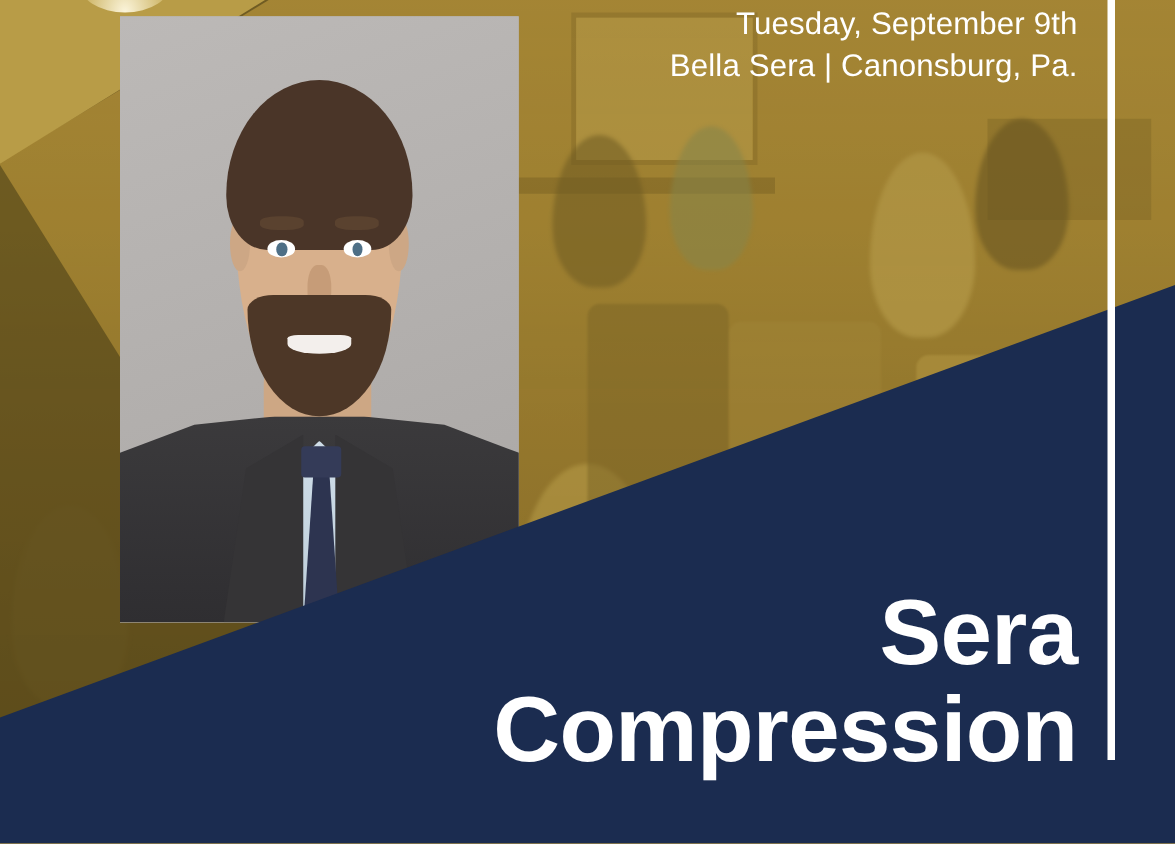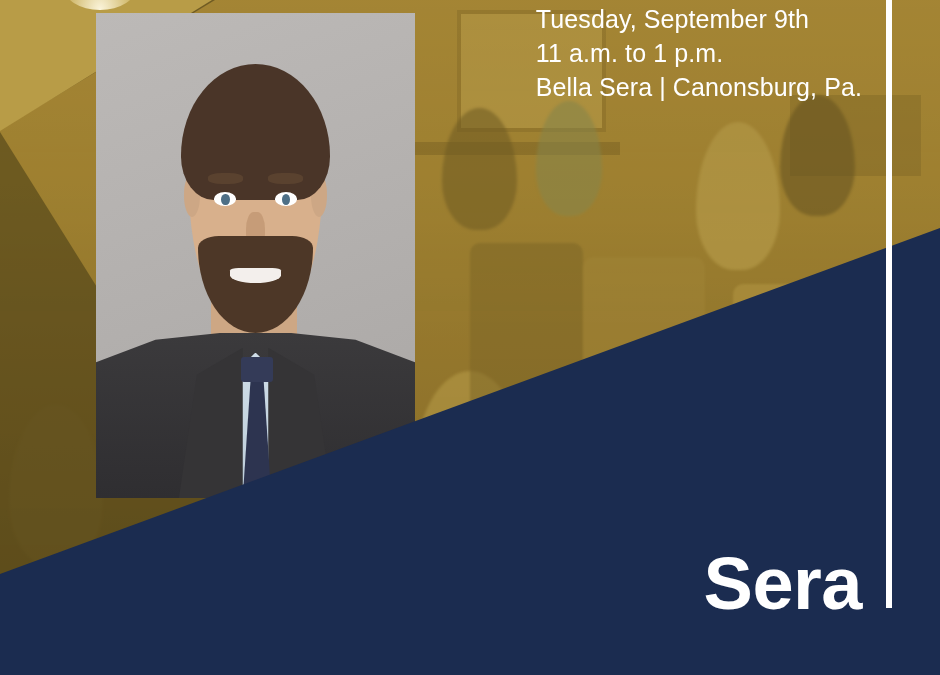--- a/index.html
+++ b/index.html
@@ -266,20 +266,21 @@
     background: radial-gradient(ellipse at 50% 100%,
                 rgba(255, 250, 228, 0.95) 0%,
                 rgba(232, 214, 150, 0.55) 55%,
                 rgba(184, 156, 71, 0) 78%);
   }
 
   
   .event-details {
     position: absolute;
     right: 78px; top: 2px;
+    text-align: right;
     color: #ffffff;
     font-size: 25px;
     line-height: 34px;
     font-weight: 400;
     letter-spacing: 0.1px;
     white-space: nowrap;
   }
   .event-details div { display: block; }
 
   
@@ -354,21 +355,21 @@
     <div class="p-beard"></div>
     <div class="p-mouth"></div>
   </div>
 
   <div class="navy-band"></div>
 
   <div class="white-rule"></div>
 
   <div class="event-details">
     <div>Tuesday, September 9th</div>
-    <div>11 a.m. to 1 p.m.</div>
     <div>Bella Sera | Canonsburg, Pa.</div>
   </div>
 
   <div class="poster-title">
     <div>Sera</div>
+    <div>Compression</div>
   </div>
 
 </div>
 
 </body></html>

